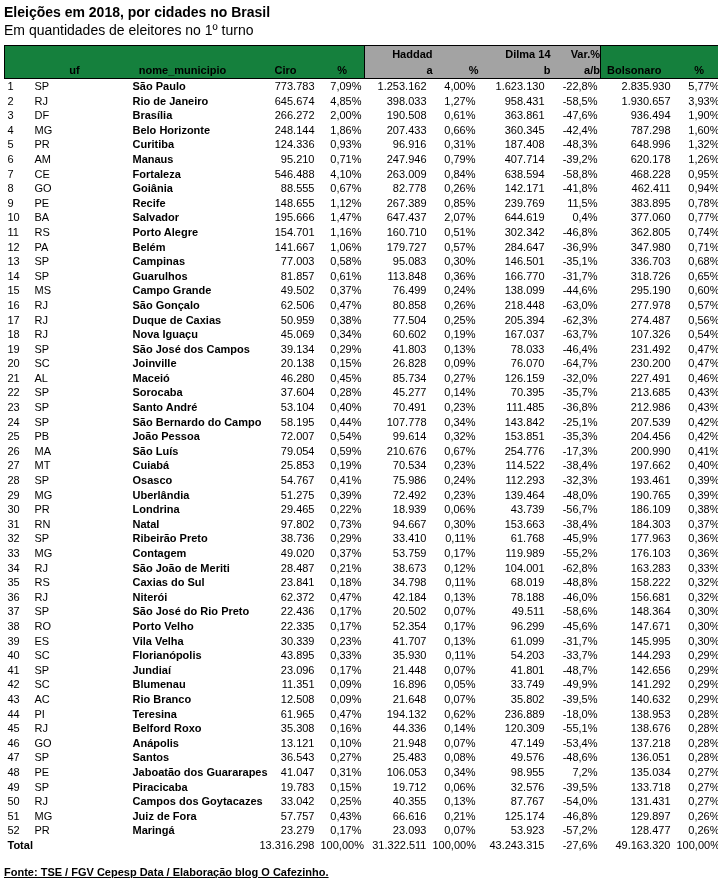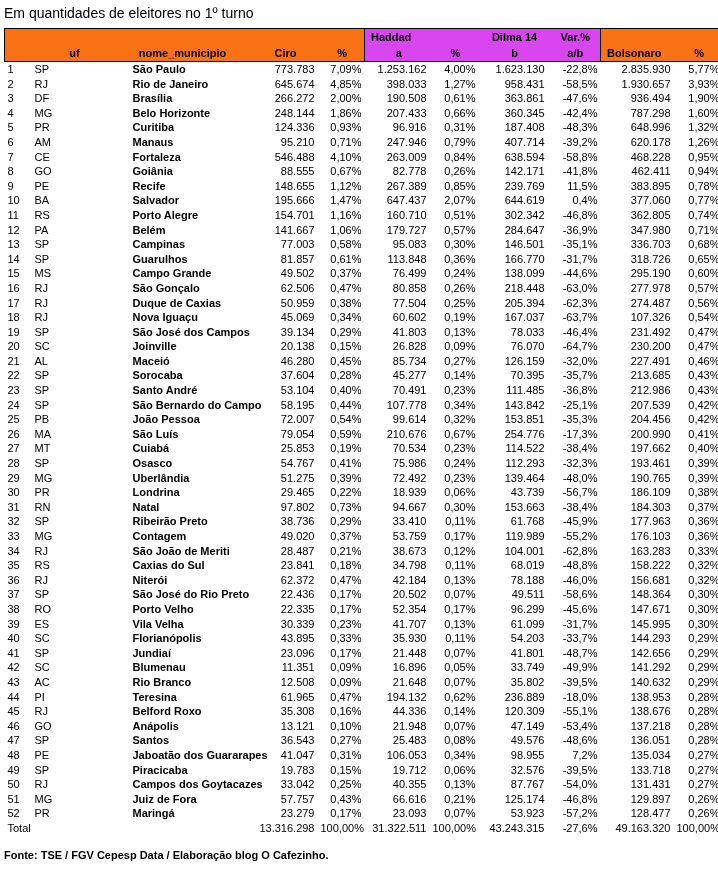--- a/index.html
+++ b/index.html
@@ -28,50 +28,51 @@
   col.w-pct2{width:46px}
   col.w-b{width:72px}
   col.w-ab{width:50px}
   col.w-bols{width:76px}
   col.w-pct3{width:46px}
 
   thead td{
     font-weight:bold;font-size:11px;
     height:16px;line-height:16px;
     padding:0;white-space:nowrap;
-    background:#f97316;
+    background:#15803d;
   }
   thead tr.gh-top td{border-top:1px solid #000;}
   thead tr.gh-bottom td{border-bottom:1px solid #000;}
-  thead td.sec-mid{background:#d946ef;}
+  thead td.sec-mid{background:#a3a3a3;text-align:right;}
   thead td.b-left{border-left:1px solid #000;}
   thead td.b-right{border-right:1px solid #000;}
   .al{text-align:left;padding-left:6px;}
   .ac{text-align:center;}
 
   tbody td{
     font-size:11px;height:14.6px;line-height:14.6px;
     padding:0;white-space:nowrap;overflow:visible;
   }
   td.c-num{text-align:left;padding-left:3px;}
   td.c-uf{text-align:left;}
   td.c-nome{text-align:left;font-weight:bold;padding-left:18px;}
   td.num{text-align:right;padding-right:6px;}
   td.pct{text-align:right;padding-right:3px;}
   tr[data-name="total-row"] td{height:15px;line-height:15px;}
-  td.total-label{font-weight:normal;text-align:left;padding-left:3px;}
+  td.total-label{font-weight:bold;text-align:left;padding-left:3px;}
 
   .footer{
-    font-size:11px;font-weight:bold;margin-top:13px;
+    font-size:11px;font-weight:bold;margin-top:13px;text-decoration:underline;
   }
 </style>
 </head>
 <body>
 
 <div class="page" data-name="page">
+  <div class="title" data-name="page-title">Eleições em 2018, por cidades no Brasil</div>
   <div class="subtitle" data-name="page-subtitle">Em quantidades de eleitores no 1º turno</div>
 
   <table data-name="election-table">
     <colgroup>
       <col class="w-rank">
         <col class="w-uf">
         <col class="w-nome">
         <col class="w-ciro">
         <col class="w-pct1">
       <col class="w-a">

